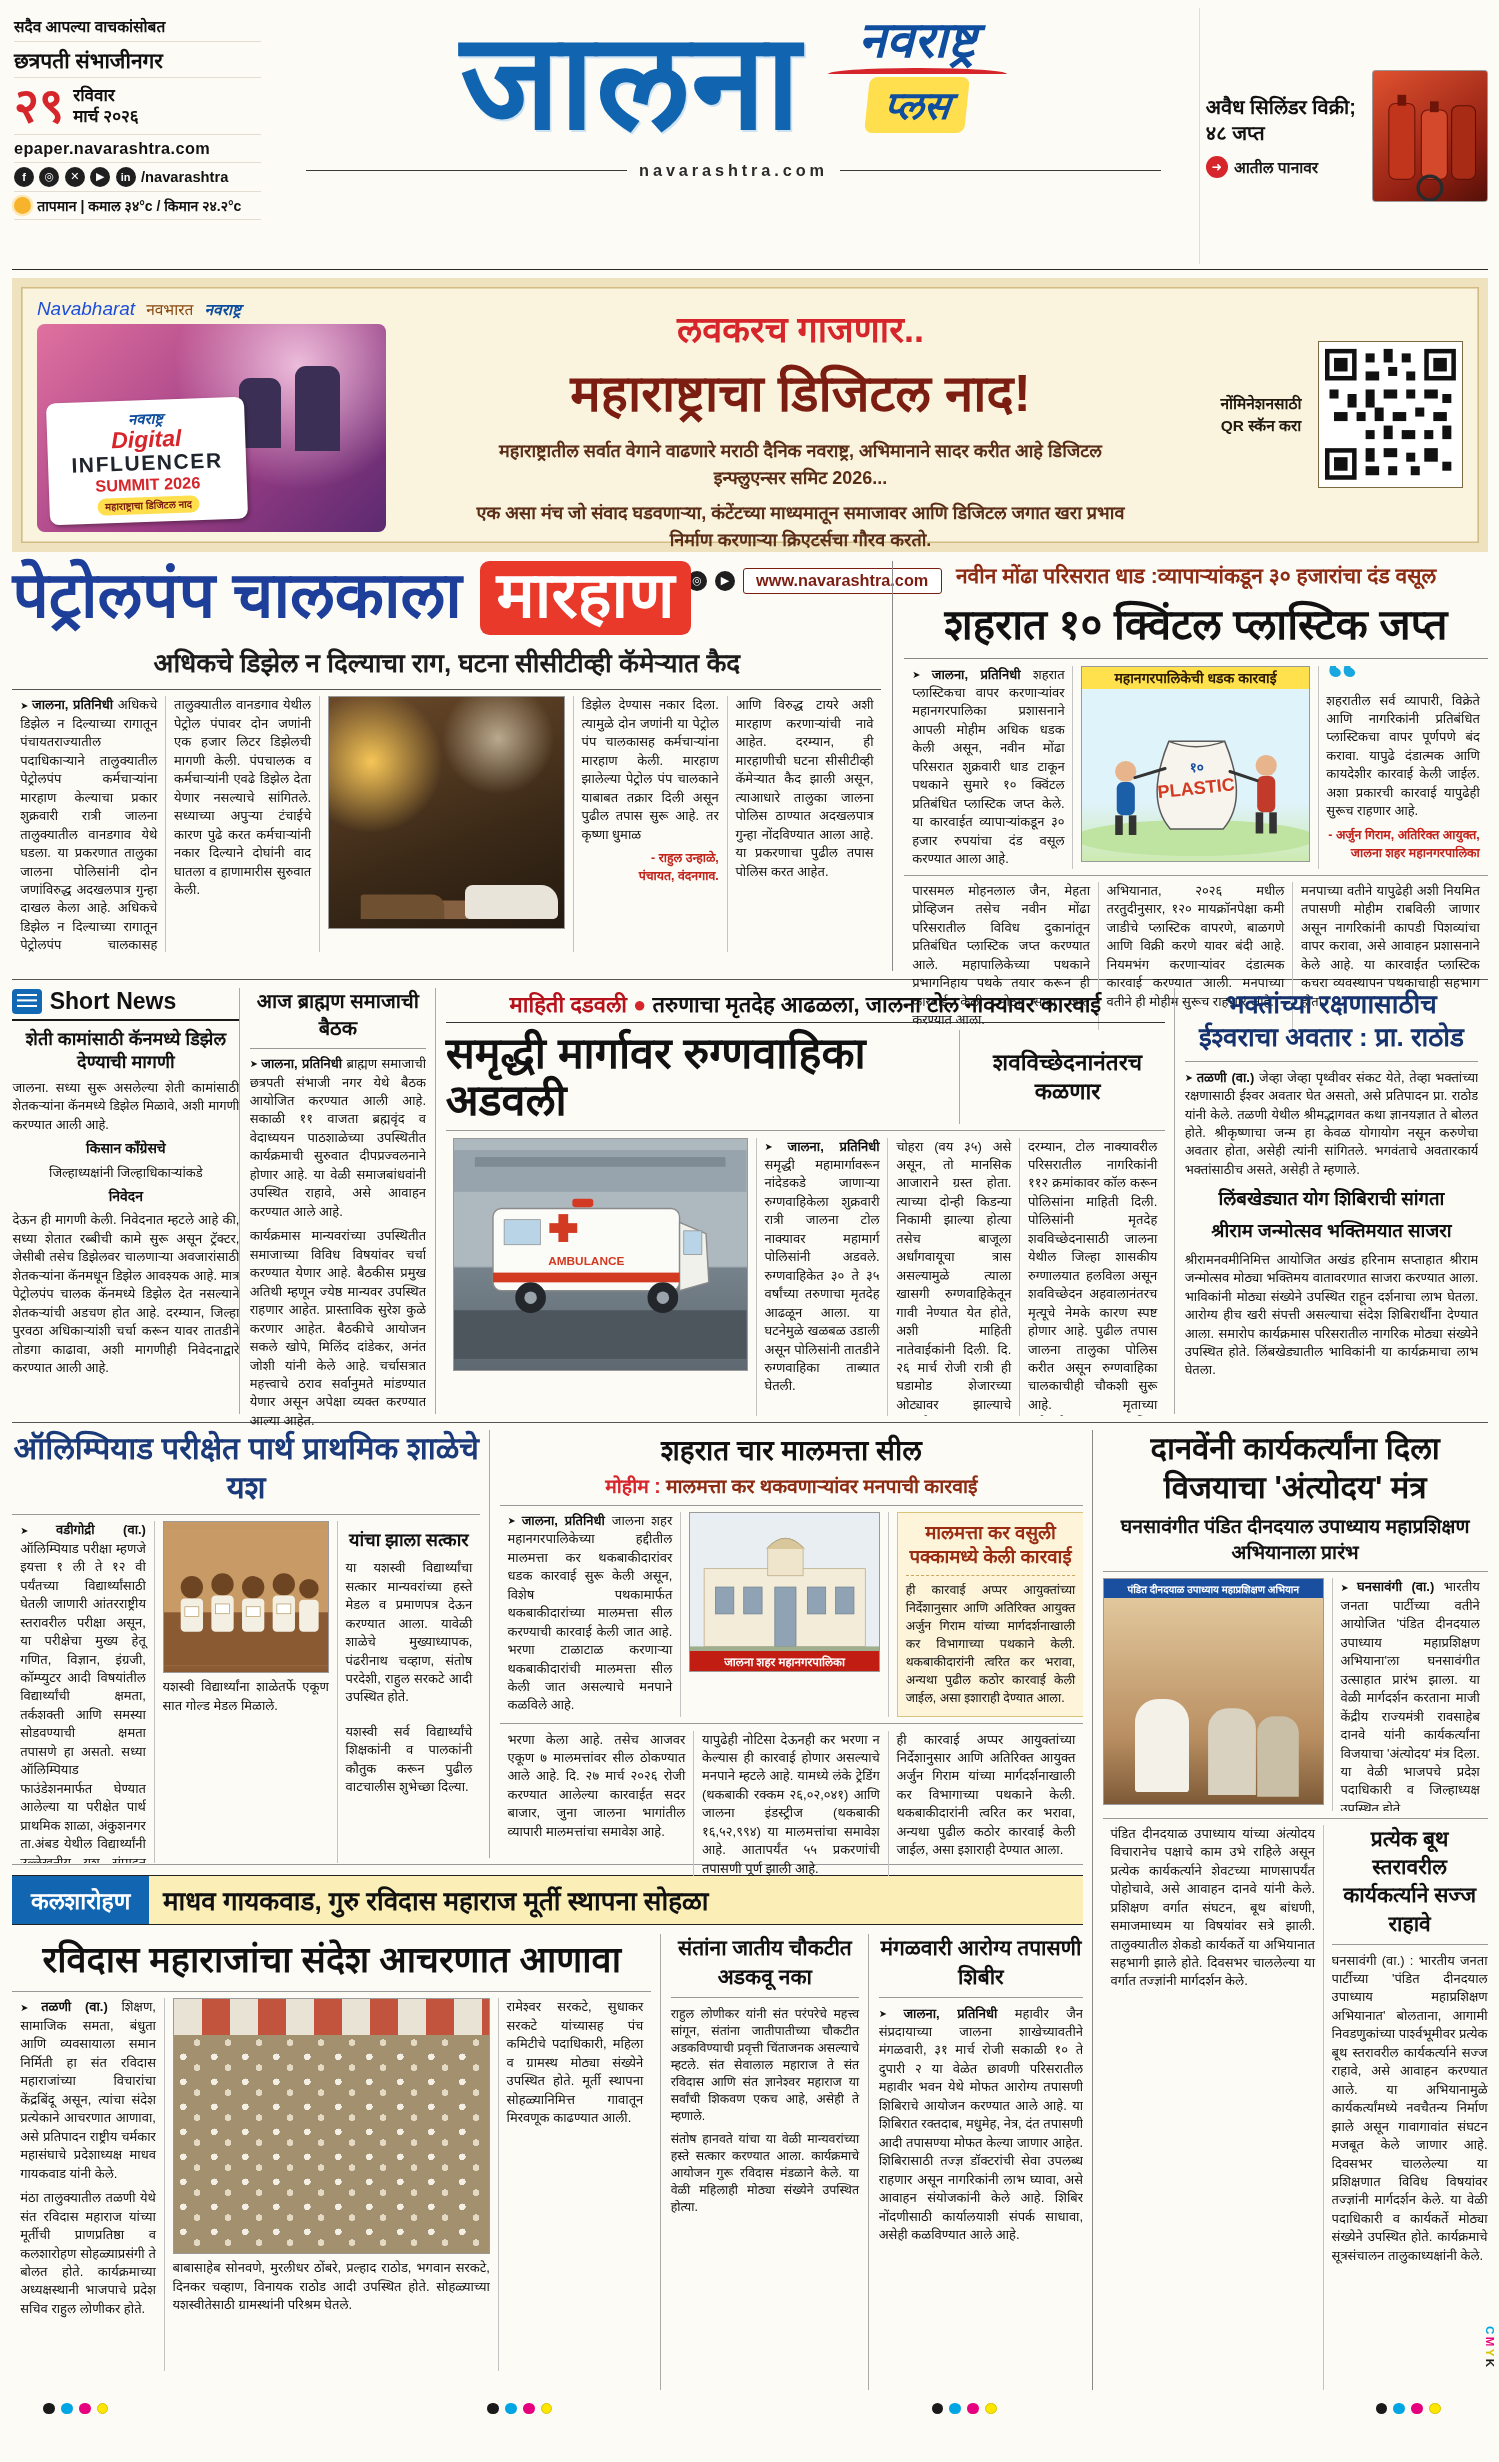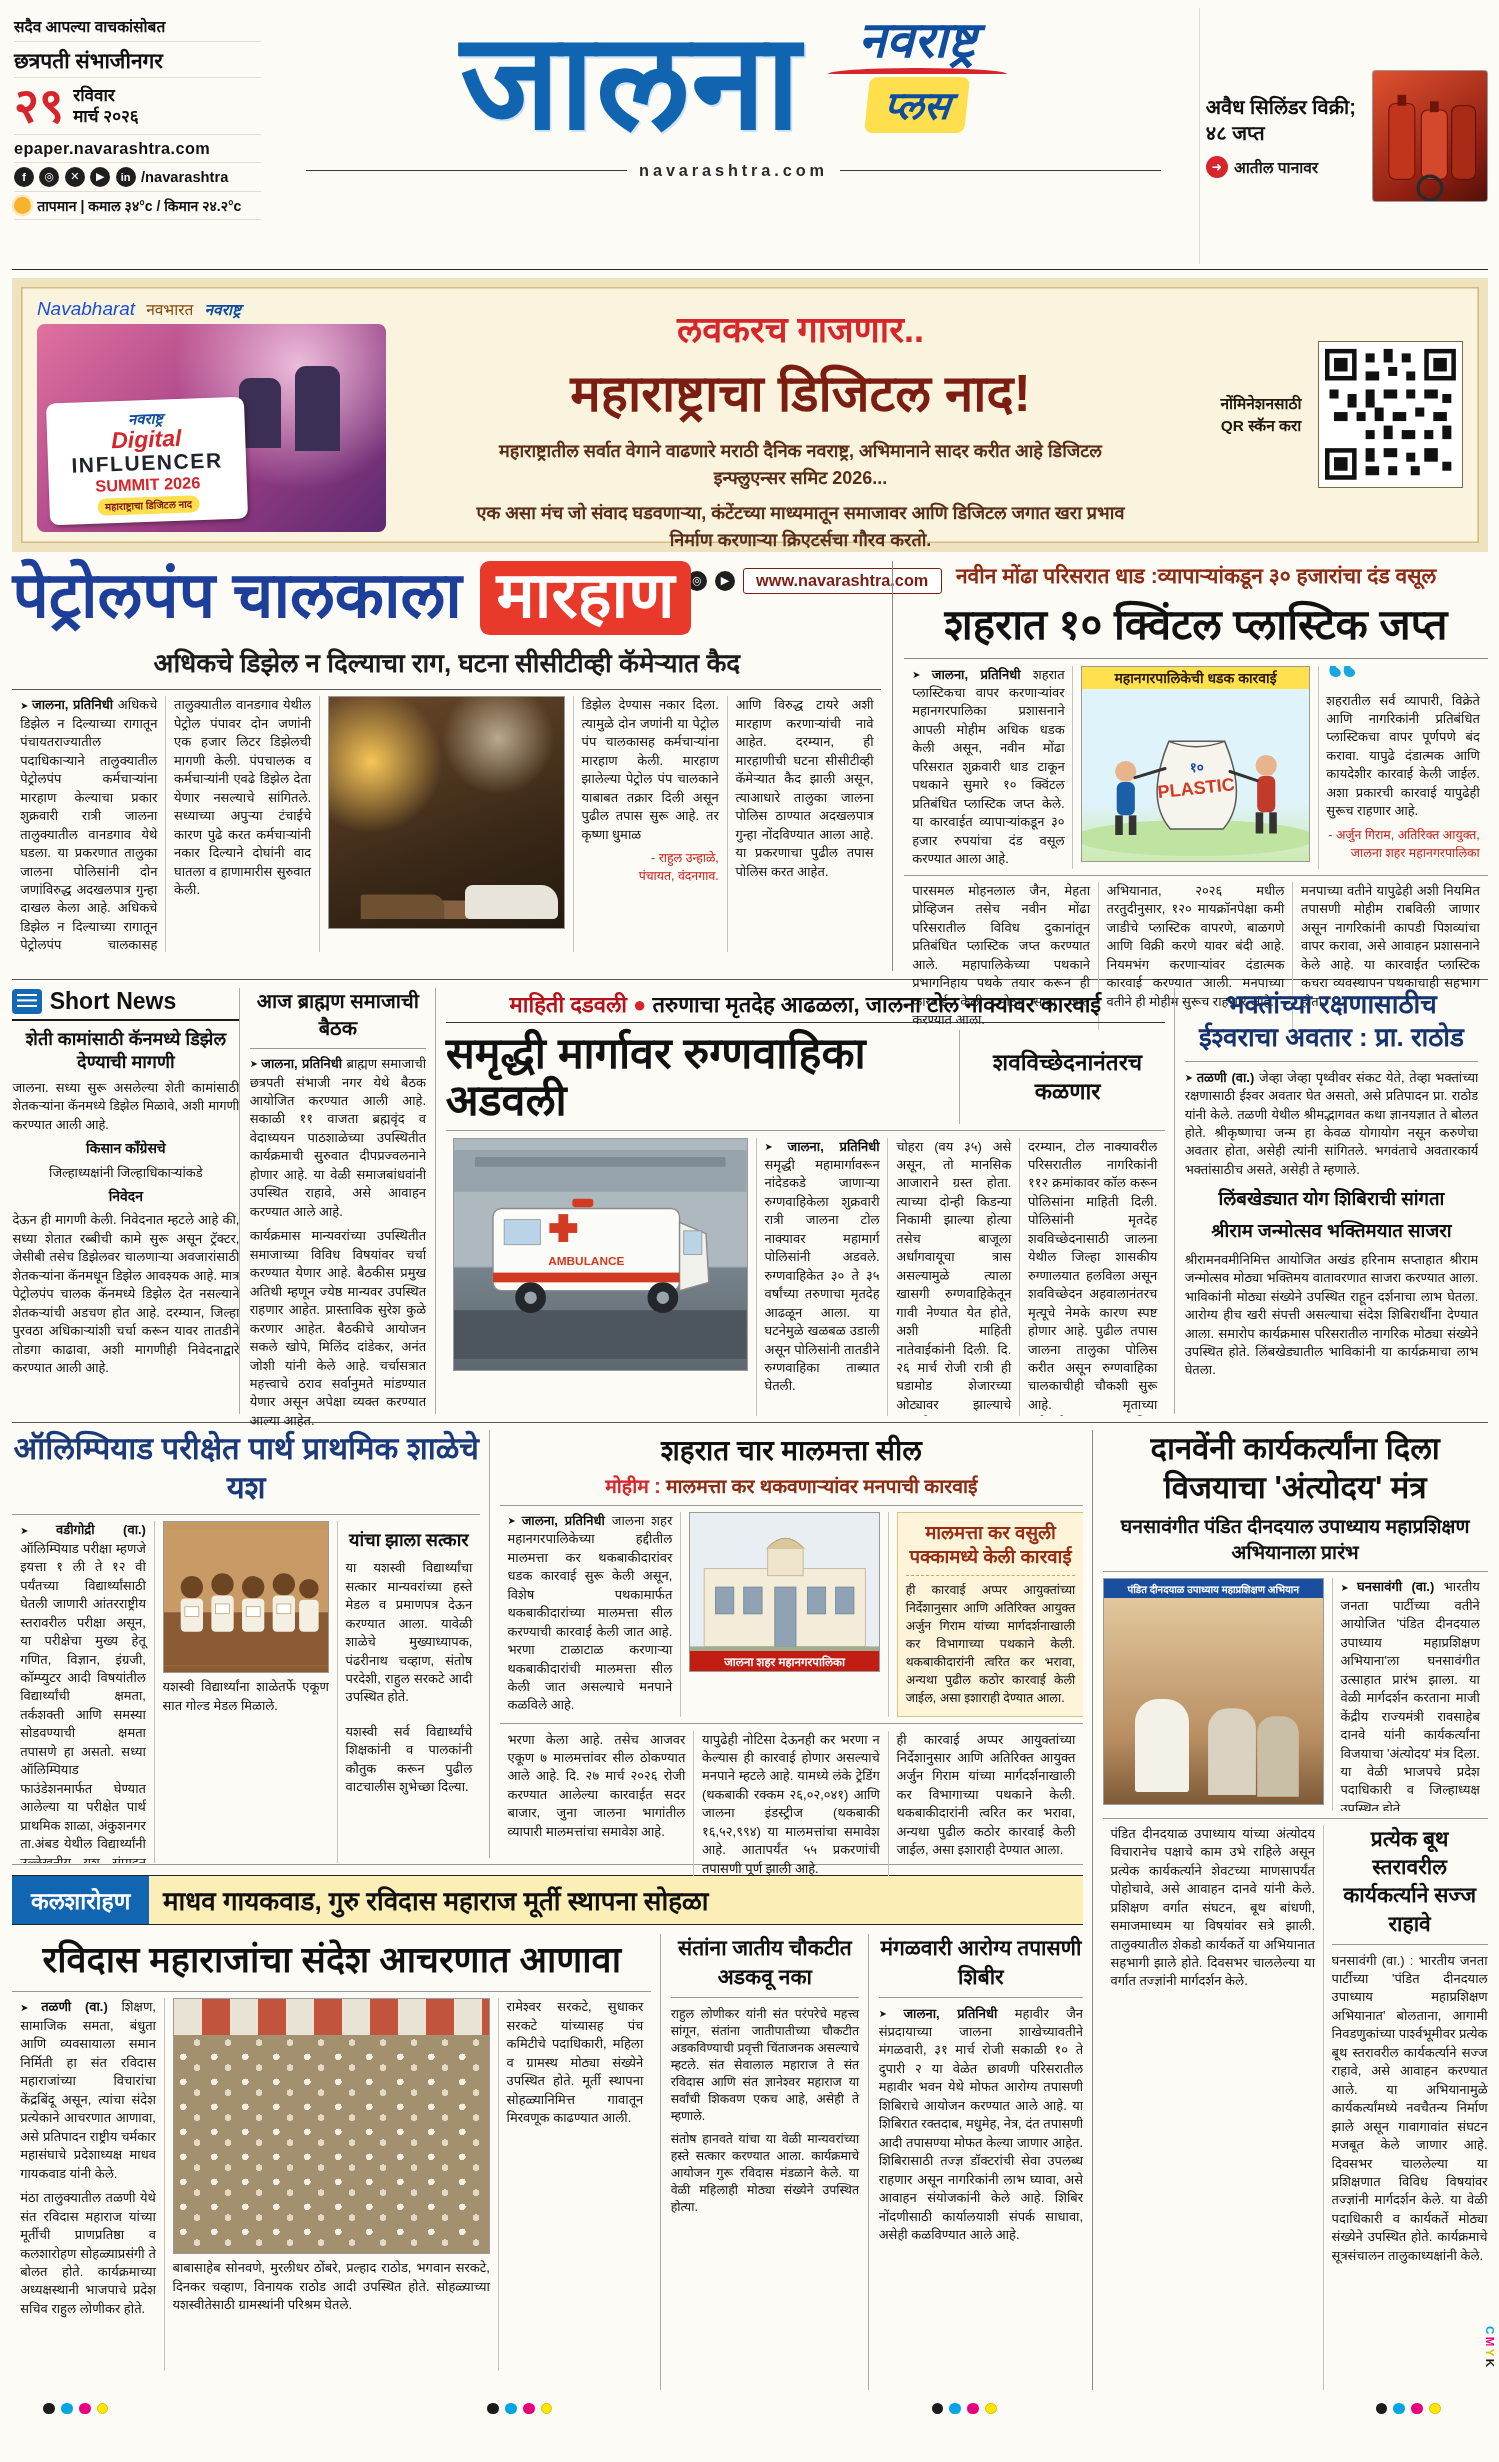--- a/index.html
+++ b/index.html
@@ -67,21 +67,21 @@
 .qr-box{width:147px;height:147px;background:#fff;border:1.6px solid #7c6a45;padding:6.2px}
 .qr-box svg{width:100%;height:100%}
 
 
 .kicker{font-weight:800;text-align:center}
 .by{font-weight:800}
 .by::before{content:"➤ ";font-size:.75em;vertical-align:0.8px}
 .tcol{font-size:13px;line-height:1.42;text-align:justify;overflow:hidden;padding:0 7.8px}
 .vgrid>*{border-right:0.8px solid #c3c3c3}
 .vgrid>*:last-child{border-right:none}
-.qby{color:#c2231b;font-weight:400;text-align:right;margin-top:6.2px;font-size:12.4px}
+.qby{color:#c2231b;font-weight:700;text-align:right;margin-top:6.2px;font-size:12.4px}
 figure .overlay-top{position:absolute;top:0;left:0;right:0;background:#ffe14d;color:#2b1a00;font-weight:800;font-size:14px;text-align:center;padding:1.6px 3.1px}
 figure .overlay-bottom{position:absolute;bottom:0;left:0;right:0;background:#c21d12;color:#fff;font-weight:800;font-size:11.6px;text-align:center;padding:2.3px 3.1px}
 figure .overlay-band{position:absolute;top:0;left:0;right:0;background:#1a4fa0;color:#fff;font-weight:700;font-size:10px;text-align:center;padding:2.3px 3.1px}
 
 
 .row1{display:flex;margin-top:9.3px;border-bottom:1.2px solid #555;padding-bottom:7.8px;height:419px}
 .lead-art{width:881px;padding-right:11px;border-right:0.8px solid #8a8a8a}
 .lead-h{font-size:64px;font-weight:900;color:#1d3f9a;line-height:1.08}
 .hl{background:#e8392b;color:#fff;padding:0 17px 4.7px;border-radius:9.3px;display:inline-block}
 .lead-sub{font-size:26px;font-weight:800;color:#1c1c1c;text-align:center;margin:9.3px 0 6.2px;border-bottom:1.2px solid #555;padding-bottom:9.3px}

